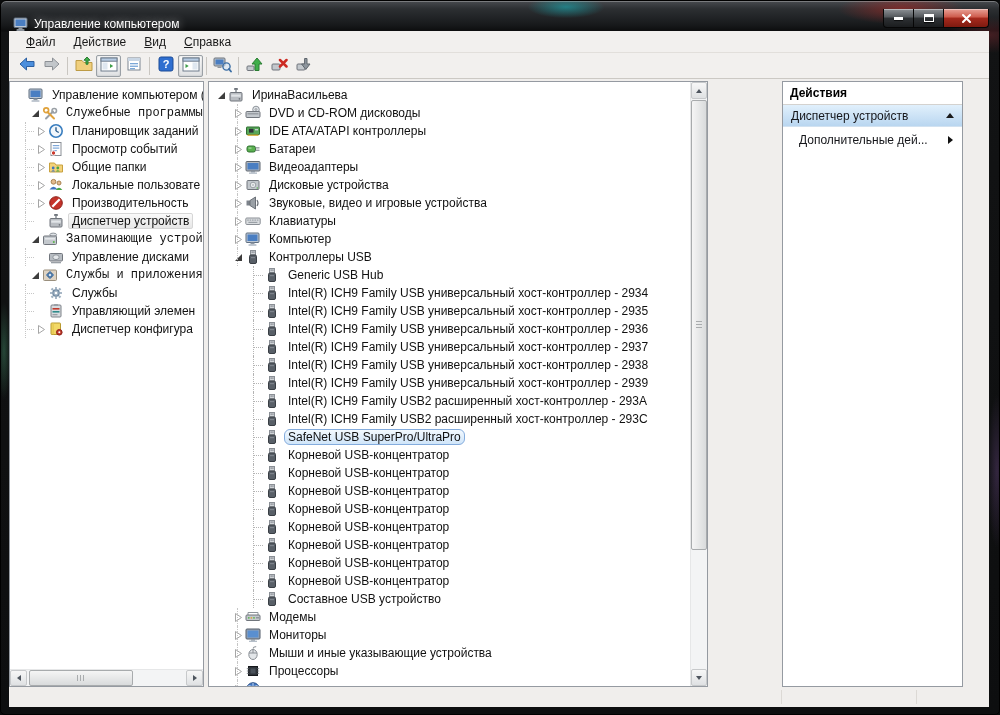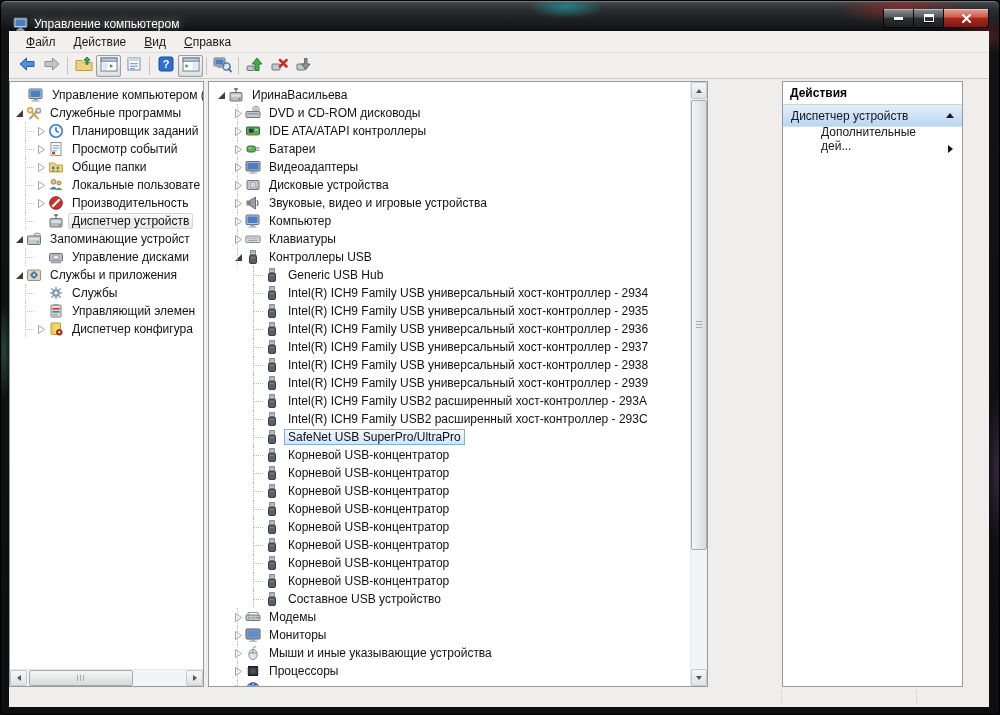--- a/index.html
+++ b/index.html
@@ -61,35 +61,35 @@
   .tree { position:absolute; inset:0; overflow:hidden; }
   #left-panel .tree { bottom:17px; }
   #main-panel .tree { right:17px; }
   .tree-inner { padding-top:4px; }
   .tree-row { height:18px; display:flex; align-items:center; position:relative;
     white-space:nowrap; color:#111; }
   .marker { width:14px; height:14px; display:flex; align-items:center; justify-content:center; flex:none; }
   .marker .exp { width:0; height:0; border-left:7px solid transparent; border-bottom:7px solid #3d3d3d; }
   .icon { width:16px; height:16px; margin-right:4px; flex:none; }
   .lbl { padding:0 3px; border:1px solid transparent; }
-  .lbl.sel-active { border-color:#84acdd; border-radius:0;
+  .lbl.sel-active { border-color:#84acdd; border-radius:6px;
     background:linear-gradient(#f3f9fe,#d0e5f9); }
   .lbl.sel-inactive { border-color:#d6d6d6; border-radius:2px;
     background:linear-gradient(#fafafa,#e6e6e6); }
   .main-tree .d0 { padding-left:5px; }
   .main-tree .d1 { padding-left:22px; }
   .main-tree .d2 { padding-left:55px; }
   .main-tree .d1::before { content:""; position:absolute; left:28px; top:0; height:18px;
     border-left:1px dotted #c6c6c6; }
   .main-tree .d2::before { content:""; position:absolute; left:44px; top:0; height:18px;
     border-left:1px dotted #b4b4b4; }
   .main-tree .d2::after  { content:""; position:absolute; left:44px; top:9px; width:10px;
     border-top:1px dotted #b4b4b4; }
   .left-tree .d0 { padding-left:4px; }
-  .left-tree .d1 { padding-left:2px; }
+  .left-tree .d1 { padding-left:18px;font-family:Liberation Mono, monospace; }
   .left-tree .d2 { padding-left:24px; }
   .left-tree .d2::before { content:""; position:absolute; left:15px; top:0; height:18px;
     border-left:1px dotted #c6c6c6; }
   .left-tree .d2::after  { content:""; position:absolute; left:15px; top:9px; width:9px;
     border-top:1px dotted #c6c6c6; }
   
   .vscroll { position:absolute; top:0; right:0; bottom:0; width:17px;
     background:#f3f4f5; border-left:1px solid #e6e7e8; }
   .sbtn { position:absolute; left:0; width:16px; height:17px;
     background:linear-gradient(#f7f7f7,#dfe1e3); border:1px solid #c7c9cb; border-radius:2px;
@@ -114,21 +114,21 @@
   .hthumb::after { content:""; position:absolute; top:4px; bottom:4px; left:50%; margin-left:-4px; width:8px;
     background:repeating-linear-gradient(to right,#a9acae 0 1px, transparent 1px 3px); }
   
   .actions-title { height:23px; line-height:23px; padding-left:7px; font-weight:bold;
     color:#000; border-bottom:1px solid #d4d2cf; background:#fff; }
   .action-group { height:22px; display:flex; align-items:center; padding:0 8px;
     background:linear-gradient(#e1f0fc,#b9d6f0); border-bottom:1px solid #d2e2f1; }
   .action-group .gl { flex:1; color:#15161a; }
   .chev-up { width:0; height:0; border-left:4px solid transparent; border-right:4px solid transparent;
     border-bottom:5px solid #1b1b1b; }
-  .action-sub { height:26px; display:flex; align-items:flex-end; padding:0 9px 0 38px; color:#15161a; }
+  .action-sub { height:26px; display:flex; align-items:center; padding:0 9px 0 16px; color:#15161a; }
   .action-sub .gl { flex:1; }
   .chev-right { width:0; height:0; border-top:4px solid transparent; border-bottom:4px solid transparent;
     border-left:5px solid #111; }
   
   .statusbar { position:absolute; left:0; bottom:0; width:980px; height:20px; background:#f0eeec; }
   .status-sep { position:absolute; top:3px; bottom:3px; width:1px; background:#dcd9d5; }
 </style>
 </head>
 <body>
 
@@ -539,43 +539,43 @@
                   </svg></span>
                 <span class="lbl">Звуковые, видео и игровые устройства</span>
               </div>
               <div class="tree-row d1">
                 <span class="marker">
                   <svg width="9" height="11" viewBox="0 0 9 11">
                     <path d="M1.5 1.5 L7.5 5.5 L1.5 9.5 Z" fill="#ffffff" stroke="#a6a6a6"></path>
                   </svg>
                 </span>
                 <span class="icon"><svg viewBox="0 0 16 16" width="16" height="16">
-                    <rect x="1" y="2" width="13" height="9.5" rx="1" fill="#bcc7d4" stroke="#5f6e80"></rect>
-                    <rect x="2.5" y="3.5" width="10" height="6.5" fill="#4a7ec2"></rect>
-                    <rect x="5.5" y="11.5" width="4" height="1.8" fill="#8d97a3"></rect>
-                    <rect x="3.5" y="13.2" width="8" height="1.6" rx="0.5" fill="#aeb8c4"></rect>
-                  </svg></span>
-                <span class="lbl">Компьютер</span>
-              </div>
-              <div class="tree-row d1">
-                <span class="marker">
-                  <svg width="9" height="11" viewBox="0 0 9 11">
-                    <path d="M1.5 1.5 L7.5 5.5 L1.5 9.5 Z" fill="#ffffff" stroke="#a6a6a6"></path>
-                  </svg>
-                </span>
-                <span class="icon"><svg viewBox="0 0 16 16" width="16" height="16">
                     <rect x="0.8" y="5" width="14.4" height="6.5" rx="1" fill="#dadde0" stroke="#8a8f95"></rect>
                     <rect x="2.2" y="6.5" width="1.6" height="1.2" fill="#9aa0a6"></rect>
                     <rect x="4.6" y="6.5" width="1.6" height="1.2" fill="#9aa0a6"></rect>
                     <rect x="7" y="6.5" width="1.6" height="1.2" fill="#9aa0a6"></rect>
                     <rect x="9.4" y="6.5" width="1.6" height="1.2" fill="#9aa0a6"></rect>
                     <rect x="11.8" y="6.5" width="1.6" height="1.2" fill="#9aa0a6"></rect>
                     <rect x="3.4" y="8.8" width="9" height="1.2" fill="#9aa0a6"></rect>
                   </svg></span>
                 <span class="lbl">Клавиатуры</span>
+              </div>
+              <div class="tree-row d1">
+                <span class="marker">
+                  <svg width="9" height="11" viewBox="0 0 9 11">
+                    <path d="M1.5 1.5 L7.5 5.5 L1.5 9.5 Z" fill="#ffffff" stroke="#a6a6a6"></path>
+                  </svg>
+                </span>
+                <span class="icon"><svg viewBox="0 0 16 16" width="16" height="16">
+                    <rect x="1" y="2" width="13" height="9.5" rx="1" fill="#bcc7d4" stroke="#5f6e80"></rect>
+                    <rect x="2.5" y="3.5" width="10" height="6.5" fill="#4a7ec2"></rect>
+                    <rect x="5.5" y="11.5" width="4" height="1.8" fill="#8d97a3"></rect>
+                    <rect x="3.5" y="13.2" width="8" height="1.6" rx="0.5" fill="#aeb8c4"></rect>
+                  </svg></span>
+                <span class="lbl">Компьютер</span>
               </div>
               <div class="tree-row d1">
                 <span class="marker">
                   <span class="exp"></span>
                 </span>
                 <span class="icon"><svg viewBox="0 0 16 16" width="16" height="16">
                     <rect x="5.5" y="1.5" width="5" height="4.5" fill="#cfd3d7" stroke="#8a8f95"></rect>
                     <rect x="6.6" y="2.5" width="1.1" height="1.2" fill="#6b7077"></rect>
                     <rect x="8.4" y="2.5" width="1.1" height="1.2" fill="#6b7077"></rect>
                     <rect x="4.5" y="6" width="7" height="8.5" rx="1.5" fill="#585f67" stroke="#393e44"></rect>

